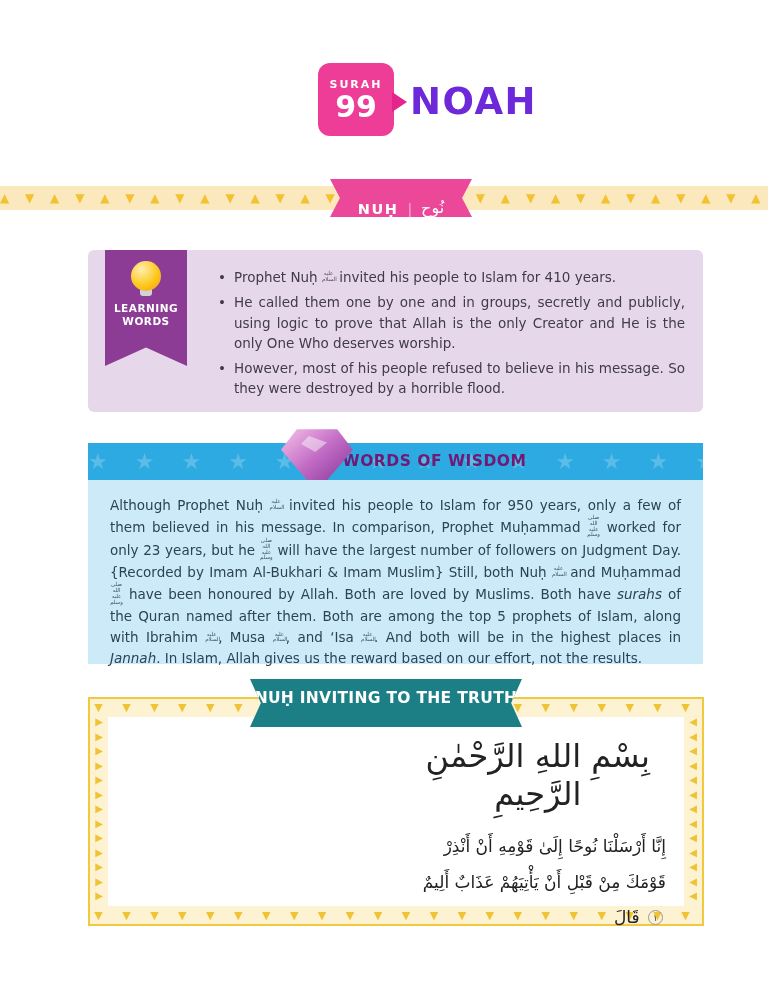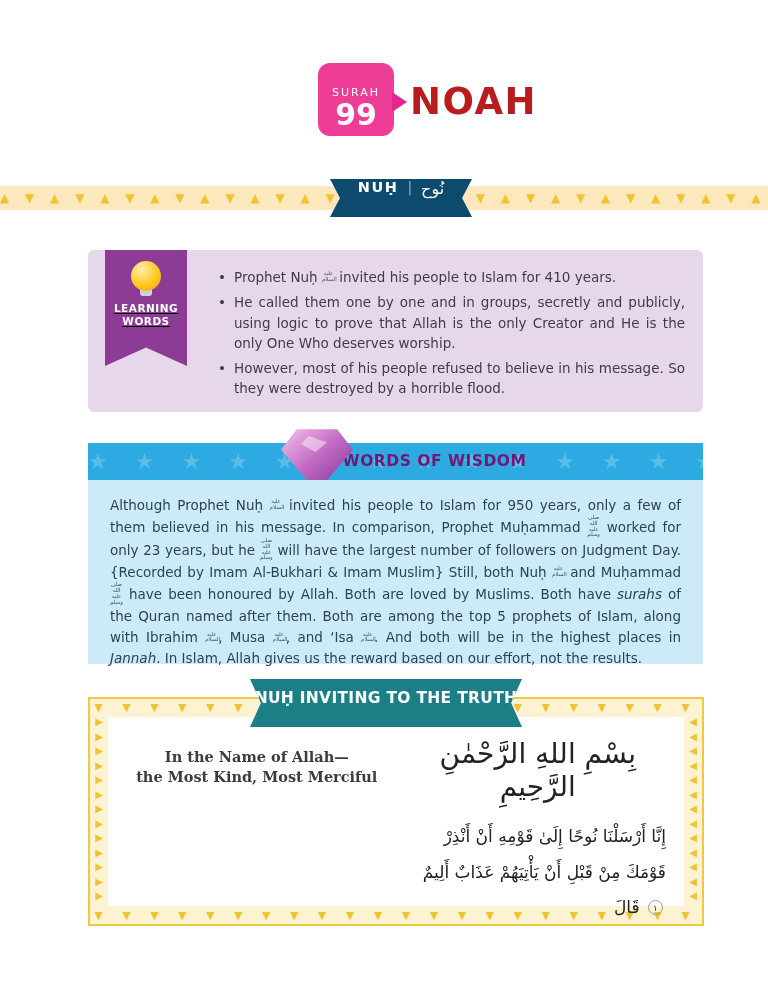--- a/index.html
+++ b/index.html
@@ -9,59 +9,58 @@
     background:#ffffff;
     font-family:"DejaVu Sans", sans-serif;
     overflow:hidden;
   }
 
   
   .surah-badge {
     position:absolute; left:318px; top:63px; width:76px; height:73px;
     background:#ee3d96; border-radius:12px; color:#fff; text-align:center;
   }
-  .surah-label { display:block; margin-top:23px; font-size:11px; font-weight:normal; letter-spacing:2px; }
+  .surah-label { display:block; margin-top:15px; font-size:11px; font-weight:bold; letter-spacing:2px; }
   .surah-number { display:block; margin-top:1px; font-size:30px; font-weight:bold; line-height:1; }
   .badge-arrow {
     position:absolute; left:392px; top:92px; width:0; height:0;
     border-top:10px solid transparent; border-bottom:10px solid transparent;
     border-left:15px solid #e3258d;
   }
   .page-title {
     position:absolute; left:410px; top:80px;
-    font-size:37px; font-weight:bold; letter-spacing:1.5px; color:#b91c1c;
+    font-size:37px; font-weight:bold; letter-spacing:1.5px; color:#6d28d9;
   }
 
   
   .top-band {
     position:absolute; left:0; top:186px; width:768px; height:24px;
     background:#fbe8bc; overflow:hidden; white-space:nowrap; text-align:center;
     color:#f2c230; font-size:12px; line-height:24px; letter-spacing:6px;
   }
   .nuh-pill {
     position:absolute; left:330px; top:179px; width:142px; height:38px;
-    background:#0c4a6e; color:#fff;
+    background:#ec4899; color:#fff;
     clip-path:polygon(0 0,100% 0,93% 50%,100% 100%,0 100%,7% 50%);
-    display:flex; align-items:flex-start; justify-content:center; gap:9px;
+    display:flex; align-items:flex-end; justify-content:center; gap:9px;
   }
   .nuh-pill .latin { font-size:14.5px; font-weight:bold; letter-spacing:1.5px; }
   .nuh-pill .divider { opacity:.55; font-size:14px; }
   .nuh-pill .arabic { font-size:16px; }
 
   
   .learning-box {
     position:absolute; left:88px; top:250px; width:615px; height:162px;
     background:#e7d7ea; border-radius:6px;
   }
   .lp-ribbon {
     position:absolute; left:17px; top:0; width:82px; height:116px;
     background:#8d3c95;
     clip-path:polygon(0 0,100% 0,100% 100%,50% 84%,0 100%);
     text-align:center;
-    text-decoration:underline;
   }
   .bulb {
     width:30px; height:30px; margin:11px auto 0; border-radius:50%;
     background:radial-gradient(circle at 35% 28%, #ffeeb0, #fdc91d 55%, #f49a10);
     position:relative;
   }
   .bulb-base {
     width:12px; height:7px; margin:-2px auto 0;
     background:#cfd2d6; border-radius:0 0 3px 3px;
   }
@@ -129,21 +128,21 @@
   .fs-right  { right:2px; top:16px; bottom:16px; width:14px; font-size:10px; line-height:14.5px; text-align:center; }
   .frame-content {
     position:absolute; left:18px; top:18px; right:18px; bottom:18px;
     background:#fff; padding:8px 18px; display:flex; gap:22px;
   }
   .eng-col { flex:1.02; font-family:"DejaVu Serif", serif; color:#3c3c3c; }
   .eng-head { margin-top:22px; text-align:center; font-weight:bold; font-size:14.5px; line-height:1.4; }
   .eng-verse { margin-top:24px; font-size:13.5px; line-height:1.52; text-align:justify; }
   .eng-verse .vnum { font-size:9px; }
   .arb-col { flex:1; direction:rtl; color:#222; }
-  .basmala { margin-top:12px; text-align:center; font-size:28px; }
+  .basmala { margin-top:12px; text-align:center; font-size:32px; }
   .ar-verse { margin-top:16px; font-size:17px; line-height:2.1; text-align:right; }
   .ayah {
     display:inline-block; width:15px; height:15px; border:1px solid #999;
     border-radius:50%; font-size:9px; line-height:14px; text-align:center;
     vertical-align:2px; color:#444; margin:0 3px;
   }
 
   
   .hon {
     display:inline-block; width:13px; font-size:5.5px; line-height:1.05;
@@ -205,23 +204,19 @@
 </div>
 
 <div class="truth-banner">NUḤ INVITING TO THE TRUTH</div>
 <div class="frame">
   <div class="fs fs-top">▼ ▼ ▼ ▼ ▼ ▼ ▼ ▼ ▼ ▼ ▼ ▼ ▼ ▼ ▼ ▼ ▼ ▼ ▼ ▼ ▼ ▼</div>
   <div class="fs fs-bottom">▼ ▼ ▼ ▼ ▼ ▼ ▼ ▼ ▼ ▼ ▼ ▼ ▼ ▼ ▼ ▼ ▼ ▼ ▼ ▼ ▼ ▼</div>
   <div class="fs fs-left">▶ ▶ ▶ ▶ ▶ ▶ ▶ ▶ ▶ ▶ ▶ ▶ ▶ ▶</div>
   <div class="fs fs-right">◀ ◀ ◀ ◀ ◀ ◀ ◀ ◀ ◀ ◀ ◀ ◀ ◀ ◀</div>
   <div class="frame-content">
     <div class="eng-col">
-      <div class="eng-head">
-        <div>In the Name of Allah—</div>
-        <div>the Most Kind, Most Merciful</div>
-      </div>
     </div>
     <div class="arb-col">
       <div class="basmala">بِسْمِ اللهِ الرَّحْمٰنِ الرَّحِيمِ</div>
       <p class="ar-verse"><span>إِنَّا أَرْسَلْنَا نُوحًا إِلَىٰ قَوْمِهِ أَنْ أَنْذِرْ قَوْمَكَ مِنْ قَبْلِ أَنْ يَأْتِيَهُمْ عَذَابٌ أَلِيمٌ </span><span class="ayah">١</span><span> قَالَ</span></p>
     </div>
   </div>
 </div>
 
 </body></html>

